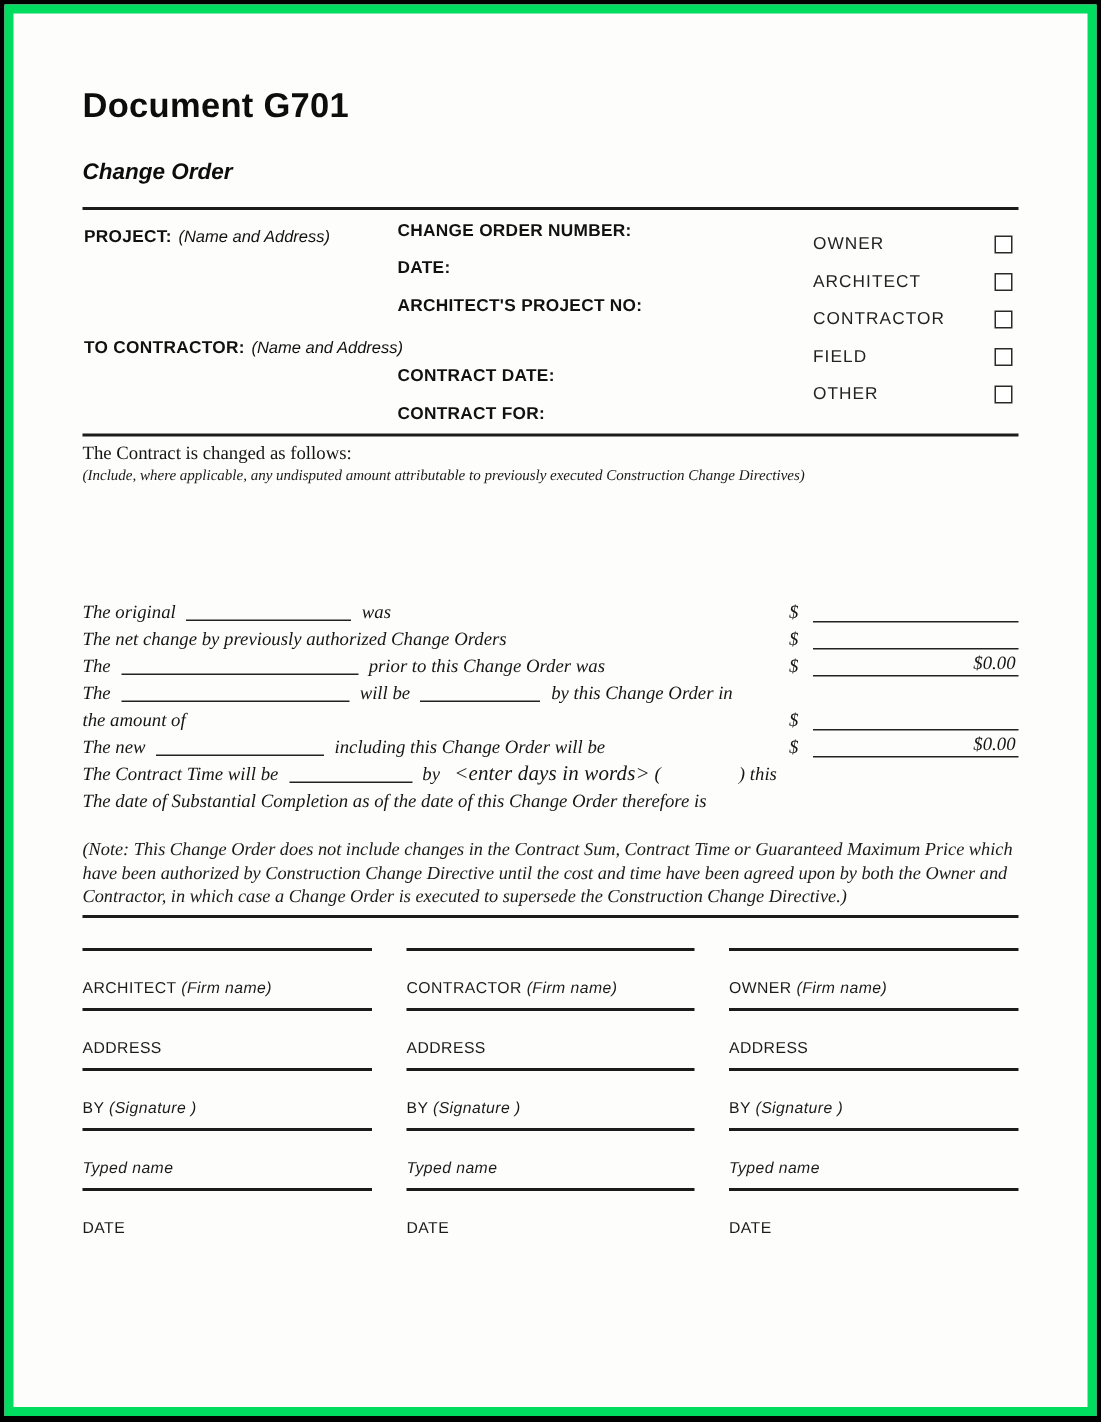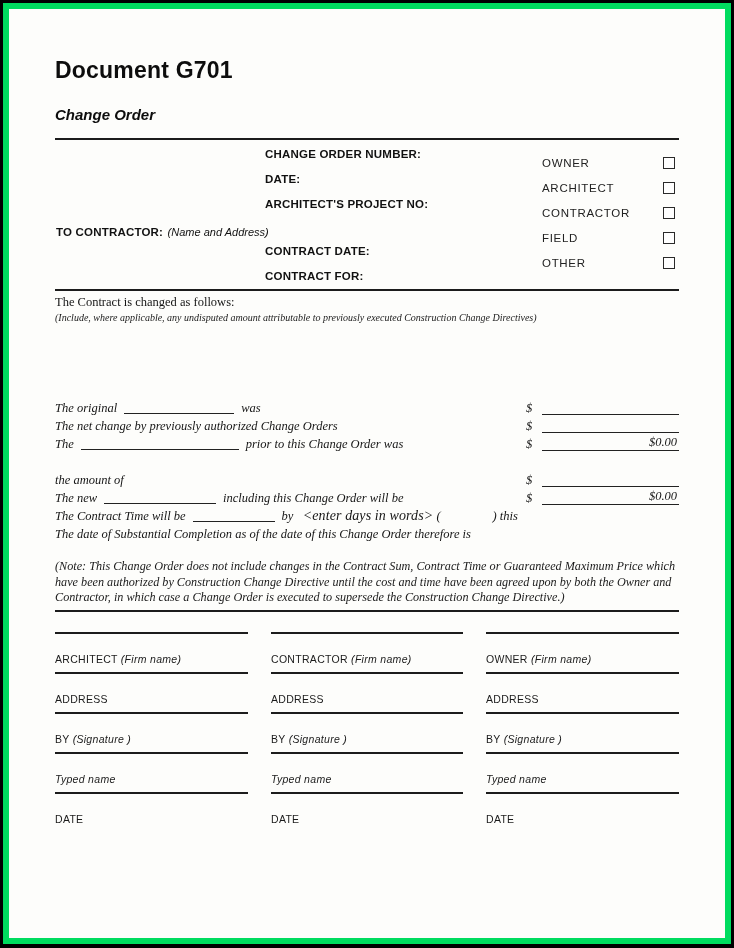--- a/index.html
+++ b/index.html
@@ -134,20 +134,24 @@
 
 <div class="page">
   <div class="content">
 
     <div class="title">Document G701</div>
     <div class="subtitle">Change Order</div>
 
     <div class="rule rule-1"></div>
 
     <div class="info-grid">
+      <div class="proj">
+        <span class="blabel">PROJECT:</span>
+        <span class="hint">(Name and Address)</span>
+      </div>
       <div class="to-contr">
         <span class="blabel">TO CONTRACTOR:</span>
         <span class="hint">(Name and Address)</span>
       </div>
 
       <div class="fields-col">
         <div class="field field-0 blabel">CHANGE ORDER NUMBER:</div>
         <div class="field field-1 blabel">DATE:</div>
         <div class="field field-2 blabel">ARCHITECT'S PROJECT NO:</div>
         <div class="field field-3 blabel">CONTRACT DATE:</div>
@@ -208,20 +212,23 @@
         <div class="atext">
           <span>The</span><span class="blank w158"></span><span>prior to this Change Order was</span>
         </div>
         <div class="amoney">
           <span class="cur">$</span>
           <span class="mline">$0.00</span>
         </div>
       </div>
 
       <div class="arow">
+        <div class="atext">
+          <span>The</span><span class="blank w152"></span><span>will be</span><span class="blank w80"></span><span>by this Change Order in</span>
+        </div>
         <div class="amoney empty">
             <span class="cur"></span>
             <span class="mline"></span>
           </div>
       </div>
 
       <div class="arow">
         <div class="atext">the amount of</div>
         <div class="amoney">
           <span class="cur">$</span>

